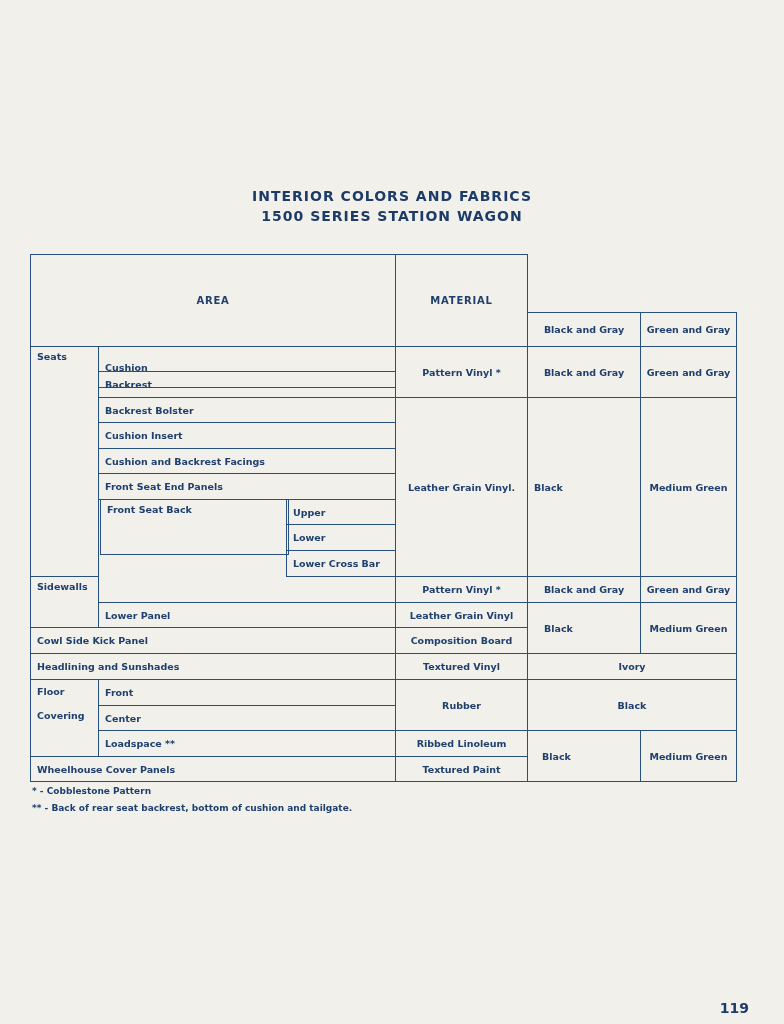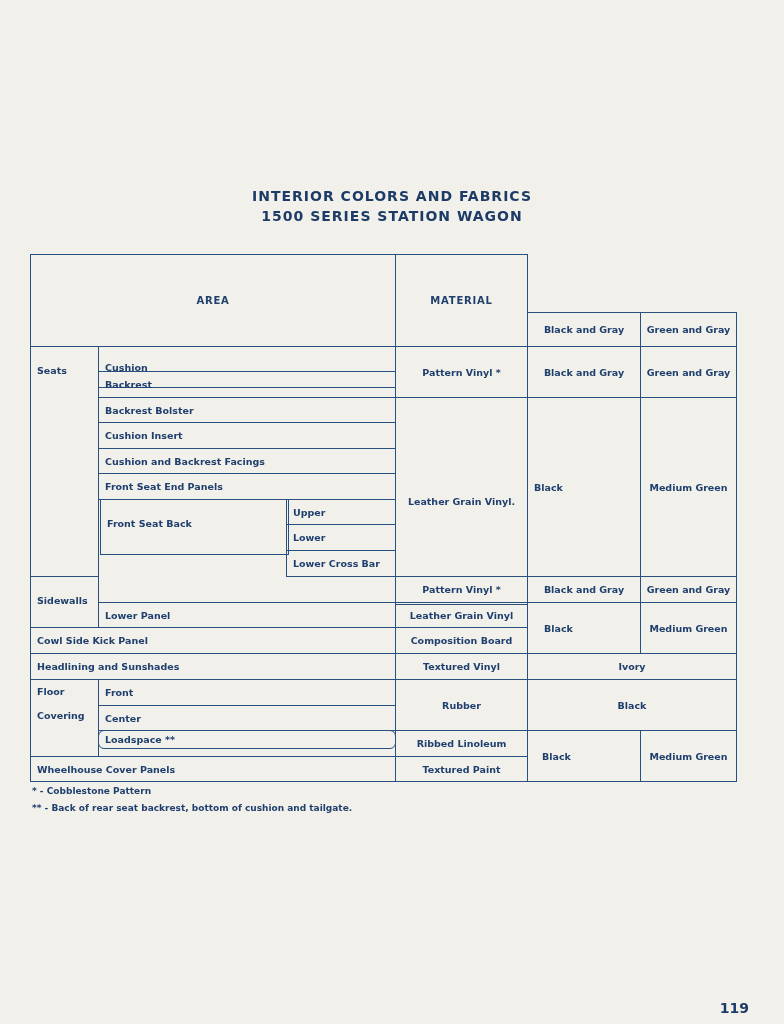--- a/index.html
+++ b/index.html
@@ -12,21 +12,21 @@
   .title { position:absolute; left:0; width:784px; text-align:center; font-weight:bold; font-size:14px; letter-spacing:1px; color:#1d3b67; }
   .grid { position:absolute; left:0; top:0; width:784px; height:1024px; }
   .cell {
     position:absolute; box-sizing:border-box;
     border:1.5px solid #28507e;
     display:flex; align-items:center;
     font-size:9.5px; font-weight:bold; color:#1f3f6e;
     padding-left:6px; white-space:nowrap;
   }
   .c { justify-content:center; padding-left:0; }
-  .top { align-items:flex-start; padding-top:18px; }
+  .top { align-items:flex-start; padding-top:4px; }
   .hdr { font-size:10px; letter-spacing:0.8px; }
   .note { position:absolute; left:32px; font-size:9px; font-weight:bold; color:#1f3f6e; }
   .pagenum { position:absolute; right:35px; top:1000px; font-size:14px; font-weight:bold; color:#1d3b67; }
 </style>
 </head>
 <body>
 
 <div class="title" style="top:188px;">INTERIOR COLORS AND FABRICS</div>
 <div class="title" style="top:208px;">1500 SERIES STATION WAGON</div>
 
@@ -45,21 +45,21 @@
   <div class="cell" style="left:98px;top:448px;width:298px;height:26px;">Cushion and Backrest Facings</div>
   <div class="cell" style="left:98px;top:473px;width:298px;height:27px;">Front Seat End Panels</div>
   <div class="cell top" style="left:100px;top:499px;width:189px;height:56px;">Front Seat Back</div>
   <div class="cell" style="left:286px;top:499px;width:110px;height:26px;">Upper</div>
   <div class="cell" style="left:286px;top:524px;width:110px;height:27px;">Lower</div>
   <div class="cell" style="left:286px;top:550px;width:110px;height:27px;">Lower Cross Bar</div>
 
   <div class="cell c" style="left:395px;top:346px;width:133px;height:52px;">Pattern Vinyl *</div>
   <div class="cell c" style="left:527px;top:346px;width:114px;height:52px;">Black and Gray</div>
   <div class="cell c" style="left:640px;top:346px;width:97px;height:52px;">Green and Gray</div>
-  <div class="cell c" style="left:395px;top:397px;width:133px;height:208px;">Leather Grain Vinyl.</div>
+  <div class="cell c" style="left:395px;top:397px;width:133px;height:180px;">Leather Grain Vinyl.</div>
   <div class="cell" style="left:527px;top:397px;width:114px;height:180px;">Black</div>
   <div class="cell c" style="left:640px;top:397px;width:97px;height:180px;">Medium Green</div>
 
   <div class="cell top" style="left:30px;top:576px;width:69px;height:52px;">Sidewalls</div>
   <div class="cell" style="left:98px;top:602px;width:298px;height:26px;">Lower Panel</div>
   <div class="cell" style="left:30px;top:627px;width:366px;height:27px;">Cowl Side Kick Panel</div>
   <div class="cell" style="left:30px;top:653px;width:366px;height:27px;">Headlining and Sunshades</div>
 
   <div class="cell c" style="left:395px;top:576px;width:133px;height:27px;">Pattern Vinyl *</div>
   <div class="cell c" style="left:527px;top:576px;width:114px;height:27px;">Black and Gray</div>
@@ -70,21 +70,21 @@
   <div class="cell c" style="left:640px;top:602px;width:97px;height:52px;">Medium Green</div>
   <div class="cell c" style="left:395px;top:653px;width:133px;height:27px;">Textured Vinyl</div>
   <div class="cell c" style="left:527px;top:653px;width:210px;height:27px;">Ivory</div>
 
   <div class="cell" style="left:30px;top:679px;width:69px;height:78px;align-items:flex-start;flex-direction:column;justify-content:flex-start;padding-top:6px;">
     <span>Floor</span>
     <span style="margin-top:13px;">Covering</span>
   </div>
   <div class="cell" style="left:98px;top:679px;width:298px;height:27px;">Front</div>
   <div class="cell" style="left:98px;top:705px;width:298px;height:26px;">Center</div>
-  <div class="cell" style="left:98px;top:730px;width:298px;height:19px;border-radius:6px;">Loadspace **</div>
+  <div class="cell" style="left:98px;top:730px;width:298px;height:27px;">Loadspace **</div>
   <div class="cell" style="left:30px;top:756px;width:366px;height:26px;">Wheelhouse Cover Panels</div>
 
   <div class="cell c" style="left:395px;top:679px;width:133px;height:52px;">Rubber</div>
   <div class="cell c" style="left:527px;top:679px;width:210px;height:52px;">Black</div>
   <div class="cell c" style="left:395px;top:730px;width:133px;height:27px;">Ribbed Linoleum</div>
   <div class="cell c" style="left:395px;top:756px;width:133px;height:26px;">Textured Paint</div>
   <div class="cell" style="left:527px;top:730px;width:114px;height:52px;padding-left:14px;">Black</div>
   <div class="cell c" style="left:640px;top:730px;width:97px;height:52px;">Medium Green</div>
 </div>
 

